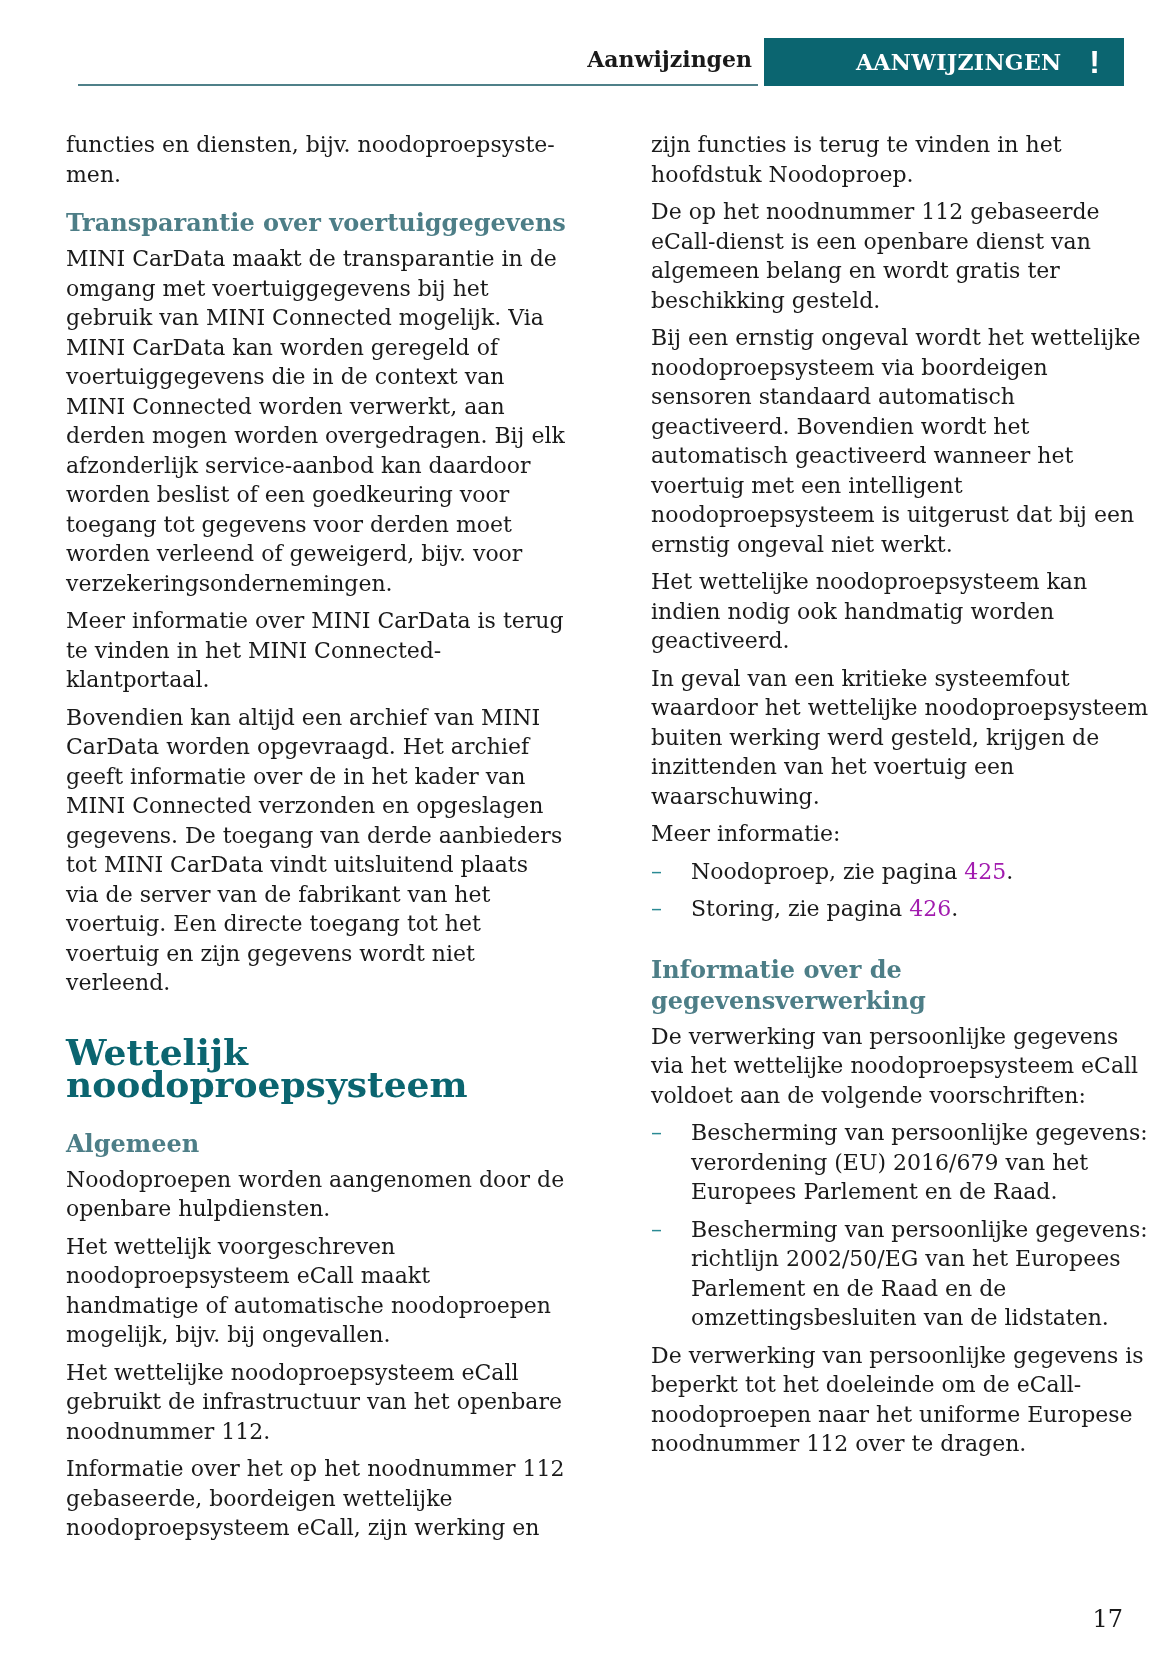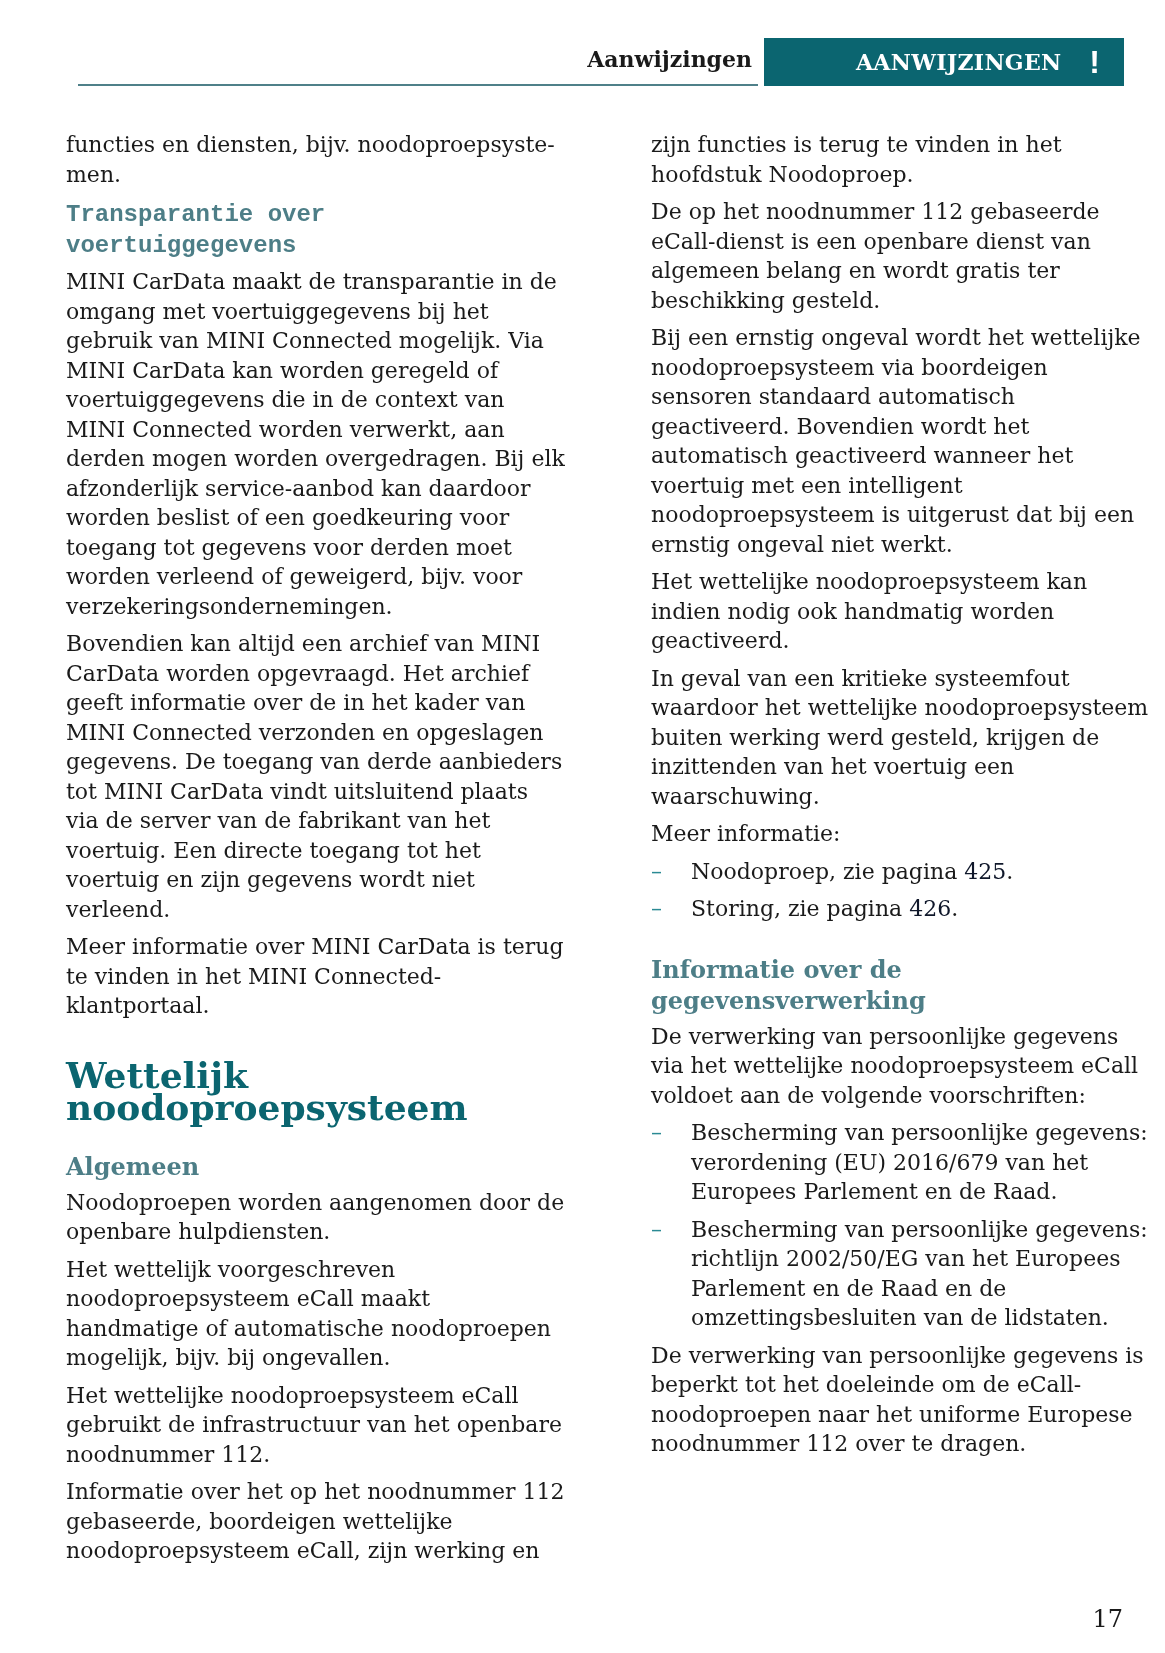--- a/index.html
+++ b/index.html
@@ -12,45 +12,45 @@
                   color: #fff; display: flex; align-items: center; }
     .header-box .chapter { font-size: 22px; font-weight: bold; margin-left: 92px; letter-spacing: 0.3px; }
     .header-box .excl { position: absolute; right: 24px; top: 6px; font-size: 32px; font-weight: bold;
                         font-family: "Liberation Sans", sans-serif; }
     .col { position: absolute; top: 130px; width: 500px; font-size: 22px; line-height: 29.5px; }
     .col-left { left: 66px; }
     .col-right { left: 651px; }
     p { margin: 0 0 8px 0; }
     h2 { font-size: 36px; color: #0b6570; margin: 38px 0 28px 0; font-weight: bold; line-height: 32px; }
     h3 { font-size: 24px; color: #4d7e87; margin: 26px 0 6px 0; font-weight: bold; line-height: 31px; }
-    h3.first { margin-top: 10px; font-family: Liberation Mono, monospace; }
+    h3.first { margin-top: 18px; }
     ul.dash { list-style: none; margin: 0 0 8px 0; padding: 0; }
     ul.dash li { position: relative; padding-left: 40px; margin-bottom: 8px; }
     ul.dash li .bullet { position: absolute; left: 0; top: 0; color: #2a8a94; }
-    .link { color: #0f172a; }
+    .link { color: #a21caf; }
     .page-number { position: absolute; right: 42px; top: 1605px; font-size: 24px; font-weight: normal; }
   </style>
 </head>
 <body>
 
 <div class="header">
   <div class="header-rule"></div>
   <div class="header-section">Aanwijzingen</div>
   <div class="header-box">
     <span class="chapter">AANWIJZINGEN</span>
     <span class="excl">!</span>
   </div>
 </div>
 
 <div class="col col-left">
   <p>functies en diensten, bijv. noodoproepsyste-men.</p>
   <h3 class="first">Transparantie over voertuiggegevens</h3>
   <p>MINI CarData maakt de transparantie in de omgang met voertuiggegevens bij het gebruik van MINI Connected mogelijk. Via MINI CarData kan worden geregeld of voertuiggegevens die in de context van MINI Connected worden verwerkt, aan derden mogen worden overgedragen. Bij elk afzonderlijk service-aanbod kan daardoor worden beslist of een goedkeuring voor toegang tot gegevens voor derden moet worden verleend of geweigerd, bijv. voor verzekeringsondernemingen.</p>
+  <p>Meer informatie over MINI CarData is terug te vinden in het MINI Connected-klantportaal.</p>
   <p>Bovendien kan altijd een archief van MINI CarData worden opgevraagd. Het archief geeft informatie over de in het kader van MINI Connected verzonden en opgeslagen gegevens. De toegang van derde aanbieders tot MINI CarData vindt uitsluitend plaats via de server van de fabrikant van het voertuig. Een directe toegang tot het voertuig en zijn gegevens wordt niet verleend.</p>
-  <p>Meer informatie over MINI CarData is terug te vinden in het MINI Connected-klantportaal.</p>
   <h2>Wettelijk noodoproepsysteem</h2>
   <h3>Algemeen</h3>
   <p>Noodoproepen worden aangenomen door de openbare hulpdiensten.</p>
   <p>Het wettelijk voorgeschreven noodoproepsysteem eCall maakt handmatige of automatische noodoproepen mogelijk, bijv. bij ongevallen.</p>
   <p>Het wettelijke noodoproepsysteem eCall gebruikt de infrastructuur van het openbare noodnummer 112.</p>
   <p>Informatie over het op het noodnummer 112 gebaseerde, boordeigen wettelijke noodoproepsysteem eCall, zijn werking en</p>
 </div>
 
 <div class="col col-right">
   <p>zijn functies is terug te vinden in het hoofdstuk Noodoproep.</p>

